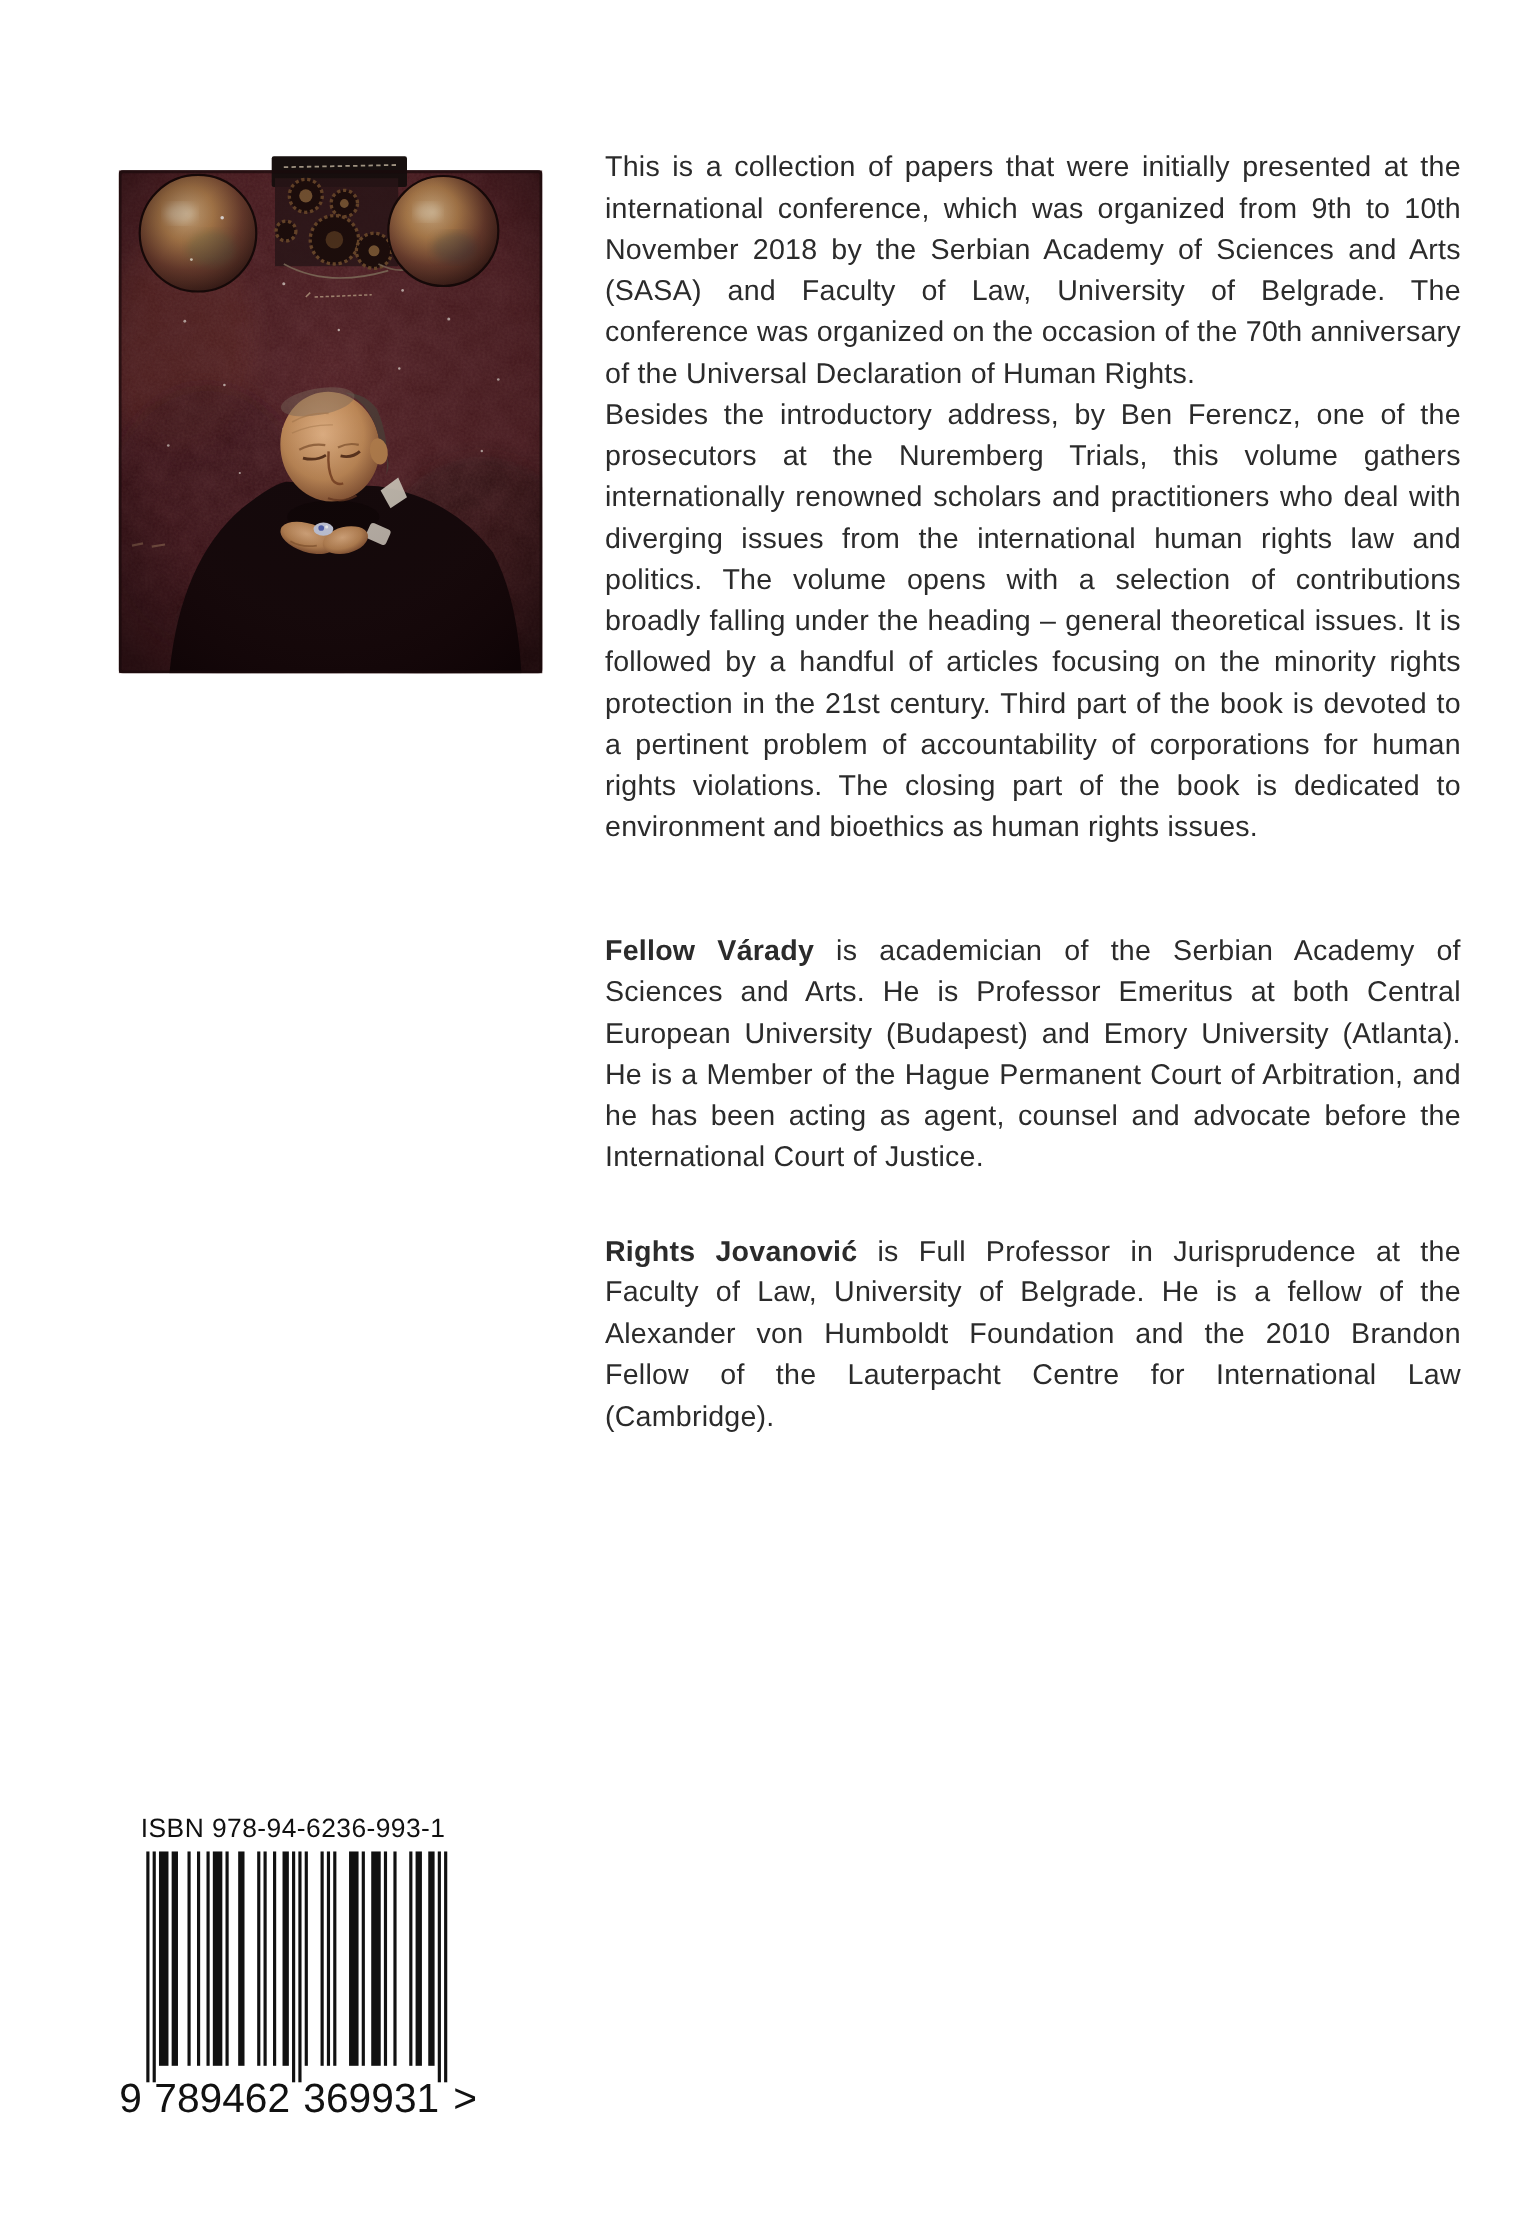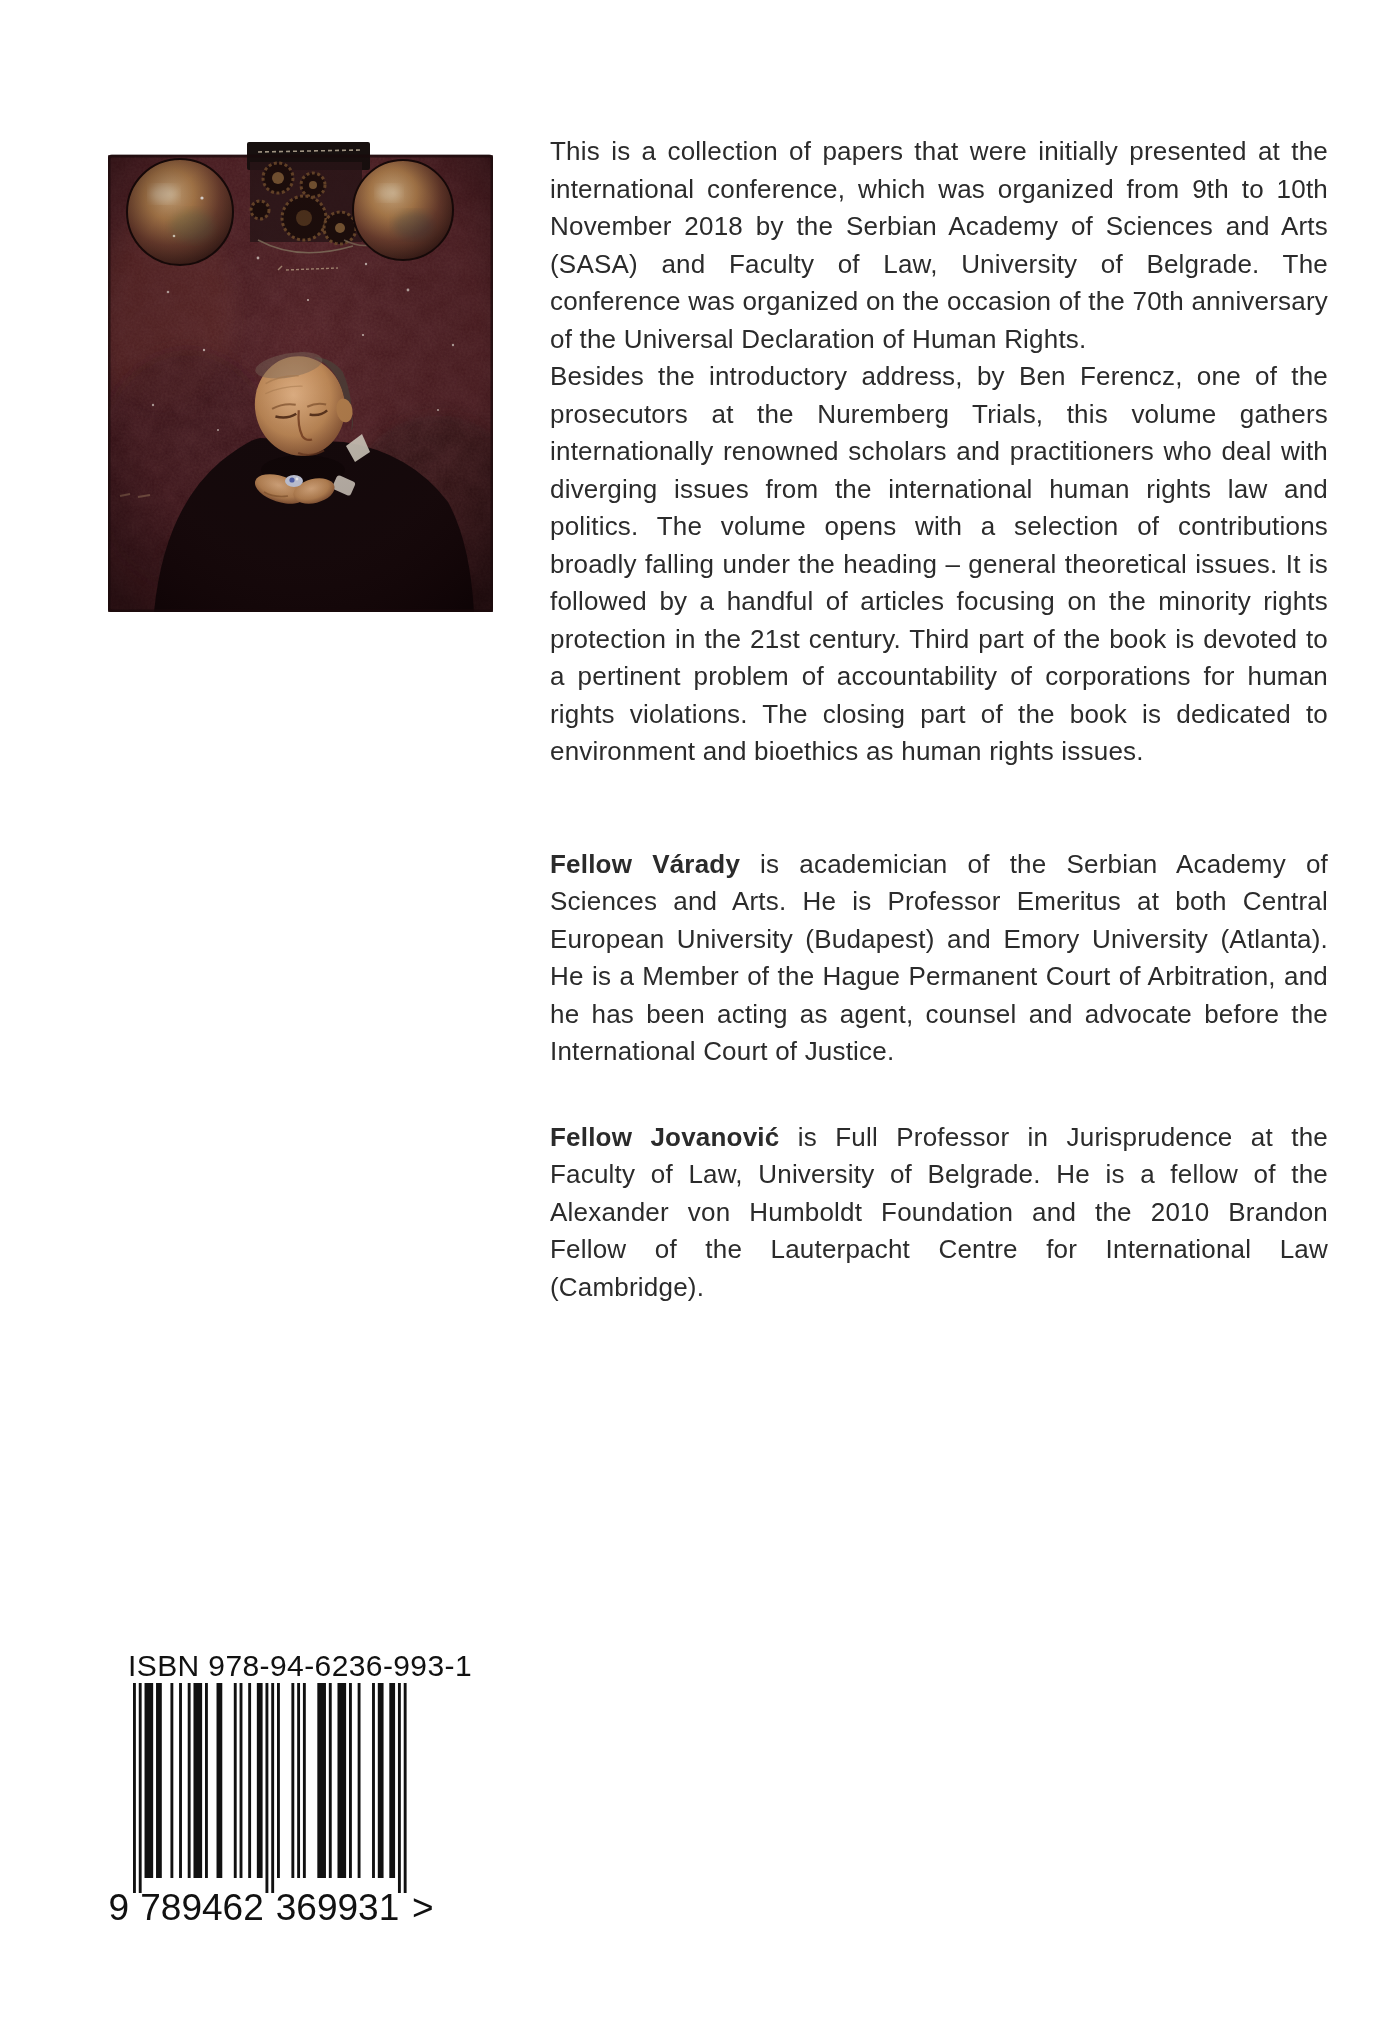--- a/index.html
+++ b/index.html
@@ -19,21 +19,21 @@
     font-size:26px;line-height:37.5px;letter-spacing:0.2px;
     color:var(--ink,#2b2b2b);text-align:justify;
   }
   .text-col p{margin:0;padding:0;}
   .bio{margin-top:48px;}
   .bio.first{margin-top:75px;}
   .bio b{font-weight:bold;}
   
   .isbn-label{
     position:absolute;left:128px;top:1649px;
-    font-size:30px;letter-spacing:0.4px;color:var(--barcode,#111);
+    font-size:24px;letter-spacing:0.4px;color:var(--barcode,#111);
   }
   .barcode{position:absolute;left:105px;top:1683px;}
 </style>
 </head>
 <body>
 
 <div class="page">
 
   <div class="painting" title="painting of an elderly man examining a small shining object, beneath two metallic globes joined by clockwork gears on a dark maroon canvas">
     <svg viewBox="0 0 385 472" width="385" height="472">
@@ -173,21 +173,21 @@
   <div class="text-col">
     <p>This is a collection of papers that were initially presented at the international conference, which was organized from 9th to 10th November 2018 by the Serbian Academy of Sciences and Arts (SASA) and Faculty of Law, University of Belgrade. The conference was organized on the occasion of the 70th anniversary of the Universal Declaration of Human Rights.</p>
     <p>Besides the introductory address, by Ben Ferencz, one of the prosecutors at the Nuremberg Trials, this volume gathers internationally renowned scholars and practitioners who deal with diverging issues from the international human rights law and politics. The volume opens with a selection of contributions broadly falling under the heading – general theoretical issues. It is followed by a handful of articles focusing on the minority rights protection in the 21st century. Third part of the book is devoted to a pertinent problem of accountability of corporations for human rights violations. The closing part of the book is dedicated to environment and bioethics as human rights issues.</p>
 
     <div class="bio first">
       <b>Fellow Várady</b>
       <span>is academician of the Serbian Academy of Sciences and Arts. He is Professor Emeritus at both Central European University (Budapest) and Emory University (Atlanta). He is a Member of the Hague Permanent Court of Arbitration, and he has been acting as agent, counsel and advocate before the International Court of Justice.</span>
     </div>
 
     <div class="bio">
-      <b>Fellow Jovanović</b>
+      <b>Rights Jovanović</b>
       <span>is Full Professor in Jurisprudence at the Faculty of Law, University of Belgrade. He is a fellow of the Alexander von Humboldt Foundation and the 2010 Brandon Fellow of the Lauterpacht Centre for International Law (Cambridge).</span>
     </div>
   </div>
 
   <div class="isbn-label">ISBN 978-94-6236-993-1</div>
   <svg id="barcode-svg" class="barcode" width="345" height="250" viewBox="0 0 345 250">
       <rect x="28.00" y="0" width="2.88" height="210" fill="var(--barcode,#111)"></rect>
       <rect x="33.76" y="0" width="2.88" height="210" fill="var(--barcode,#111)"></rect>
       <rect x="39.52" y="0" width="8.64" height="195" fill="var(--barcode,#111)"></rect>
       <rect x="51.04" y="0" width="5.76" height="195" fill="var(--barcode,#111)"></rect>

